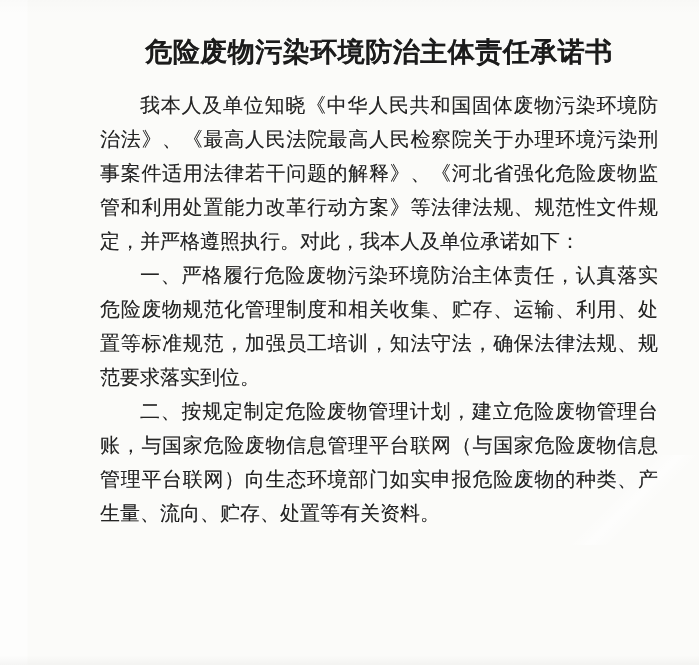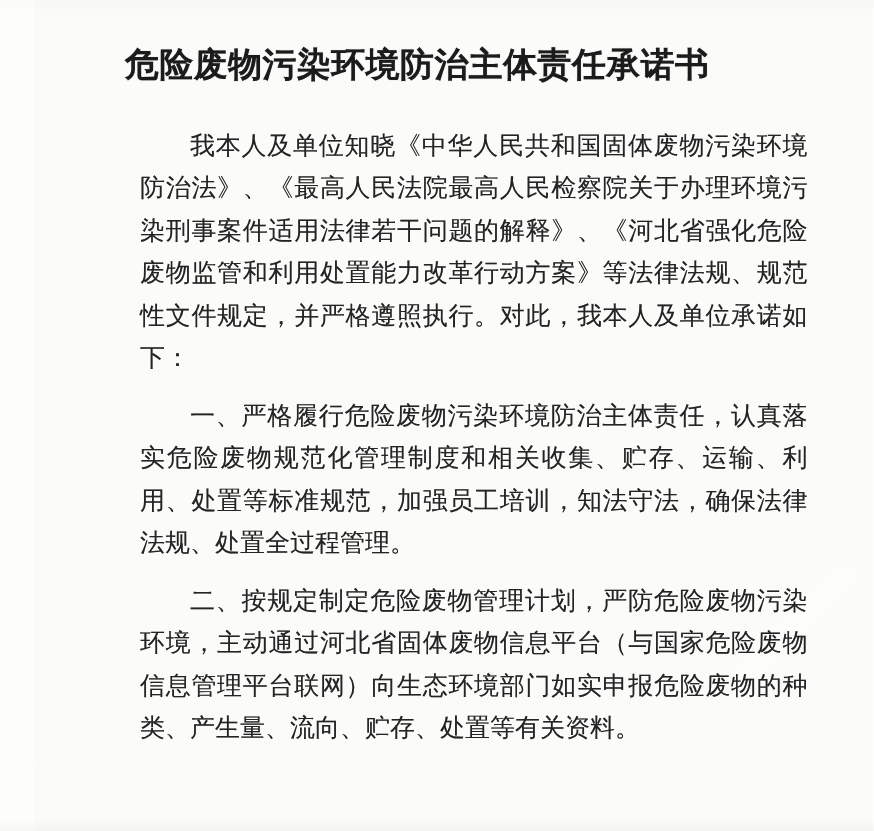--- a/index.html
+++ b/index.html
@@ -26,20 +26,21 @@
     width: 130px;
     height: 90px;
     background: linear-gradient(135deg, rgba(255,255,255,0) 40%, rgba(255,255,255,0.55) 50%, rgba(255,255,255,0) 60%);
     pointer-events: none;
   }
   .doc-title {
     position: absolute;
     top: 16px;
     left: 100px;
     width: 558px;
+    text-align: center;
     font-size: 27px;
     line-height: 36px;
     font-weight: 700;
     letter-spacing: 0.5px;
     color: #1b1b1b;
     text-shadow: 0 0 0.6px rgba(20,20,20,0.55);
     white-space: nowrap;
   }
   .doc-body {
     position: absolute;
@@ -47,33 +48,33 @@
     left: 100px;
     width: 558px;
     font-size: 20px;
     line-height: 34px;
     color: #242424;
     text-align: justify;
     text-justify: inter-character;
     text-shadow: 0 0 0.5px rgba(30,30,30,0.4);
   }
   .doc-body p {
-    margin: 12px;
+    margin: 0;
     padding: 0;
     text-indent: 2em;
   }
 </style>
 </head>
 <body>
 
 <div class="page">
 
   <div class="photo-sheen"></div>
 
   <h1 class="doc-title">危险废物污染环境防治主体责任承诺书</h1>
 
   <div class="doc-body">
     <p>我本人及单位知晓《中华人民共和国固体废物污染环境防治法》、《最高人民法院最高人民检察院关于办理环境污染刑事案件适用法律若干问题的解释》、《河北省强化危险废物监管和利用处置能力改革行动方案》等法律法规、规范性文件规定，并严格遵照执行。对此，我本人及单位承诺如下：</p>
-    <p>一、严格履行危险废物污染环境防治主体责任，认真落实危险废物规范化管理制度和相关收集、贮存、运输、利用、处置等标准规范，加强员工培训，知法守法，确保法律法规、处置全过程管理。</p>
-    <p>二、按规定制定危险废物管理计划，严防危险废物污染环境，主动通过河北省固体废物信息平台（与国家危险废物信息管理平台联网）向生态环境部门如实申报危险废物的种类、产生量、流向、贮存、处置等有关资料。</p>
+    <p>一、严格履行危险废物污染环境防治主体责任，认真落实危险废物规范化管理制度和相关收集、贮存、运输、利用、处置等标准规范，加强员工培训，知法守法，确保法律法规、规范要求落实到位。</p>
+    <p>二、按规定制定危险废物管理计划，建立危险废物管理台账，与国家危险废物信息管理平台联网（与国家危险废物信息管理平台联网）向生态环境部门如实申报危险废物的种类、产生量、流向、贮存、处置等有关资料。</p>
   </div>
 
 </div>
 
 </body></html>

